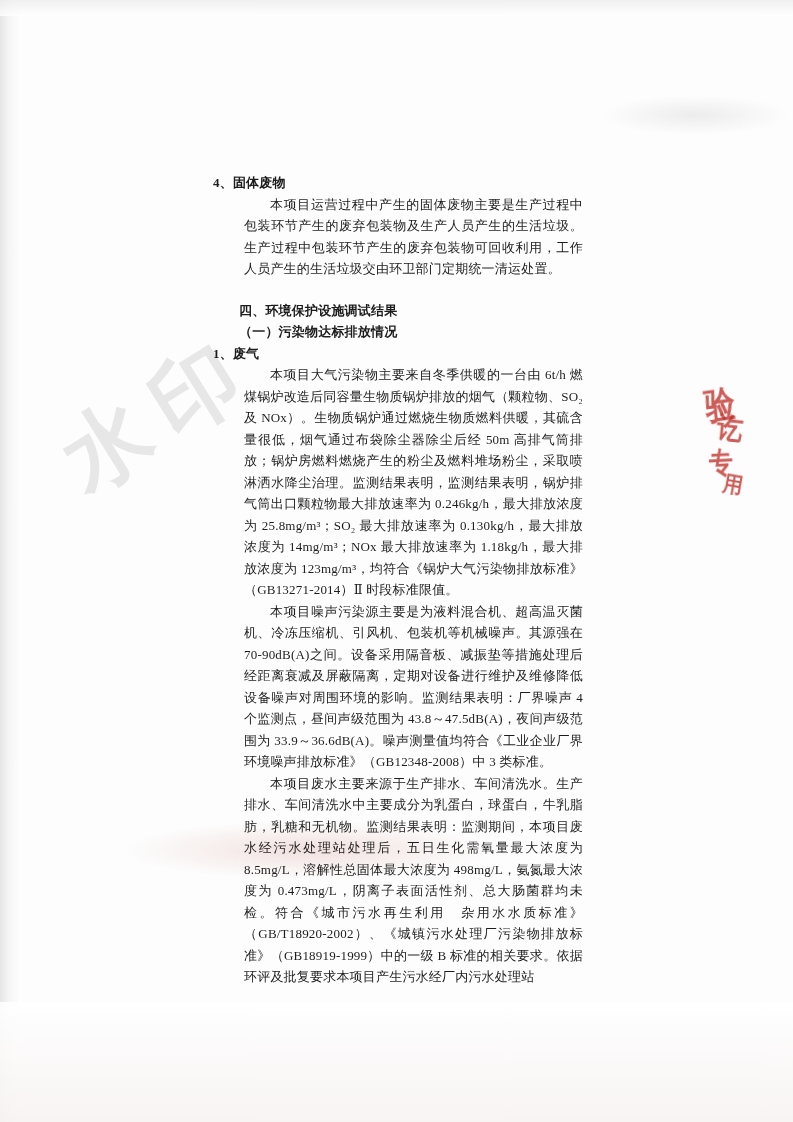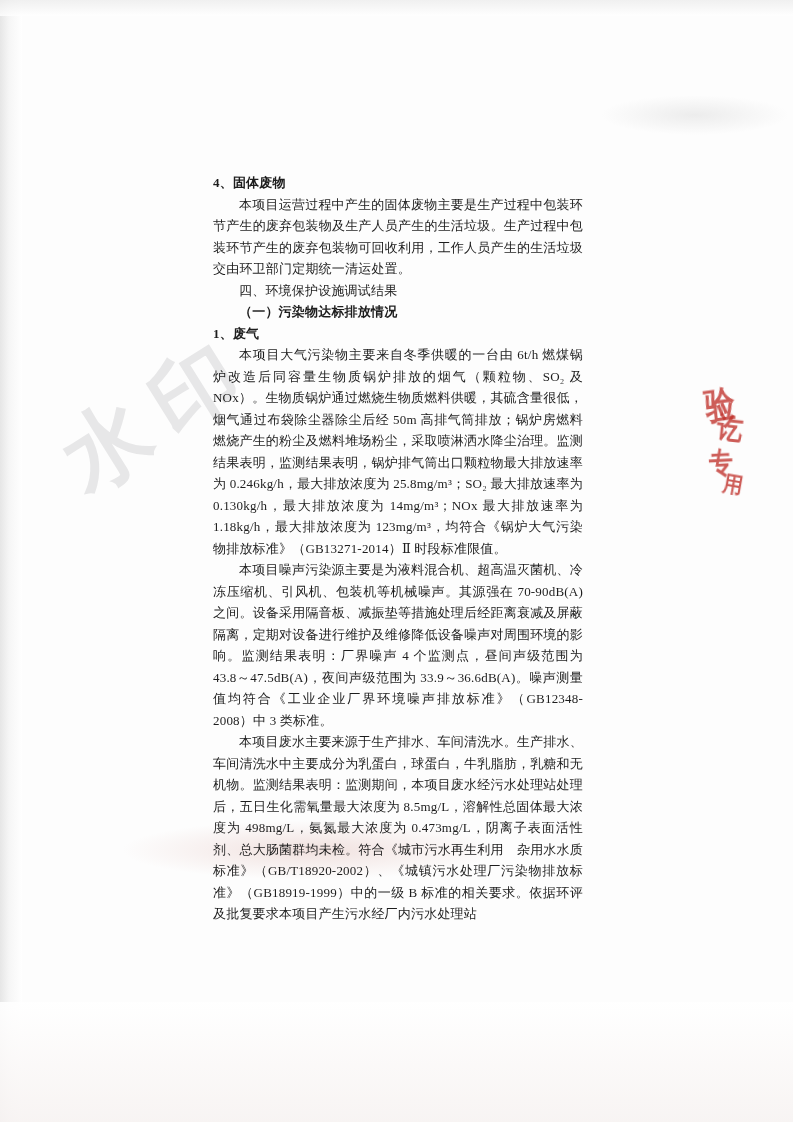--- a/index.html
+++ b/index.html
@@ -68,24 +68,25 @@
     font-size: 13px;
     line-height: 21.5px;
     color: #1d1d1d;
     letter-spacing: .2px;
   }
   .para {
     margin: 0;
     text-align: justify;
     text-justify: inter-ideograph;
   }
-  .indent { text-indent: 2em; }
+  .indent { text-indent: 2em; margin-left: 31px; }
   .heading {
-    font-weight: normal;
+    font-weight: bold;
     text-indent: 2em;
+    margin-top: 20px;
   }
   .sub-heading {
     font-weight: bold;
     text-indent: 2em;
   }
   .item-title {
     font-weight: bold;
   }
 
   

